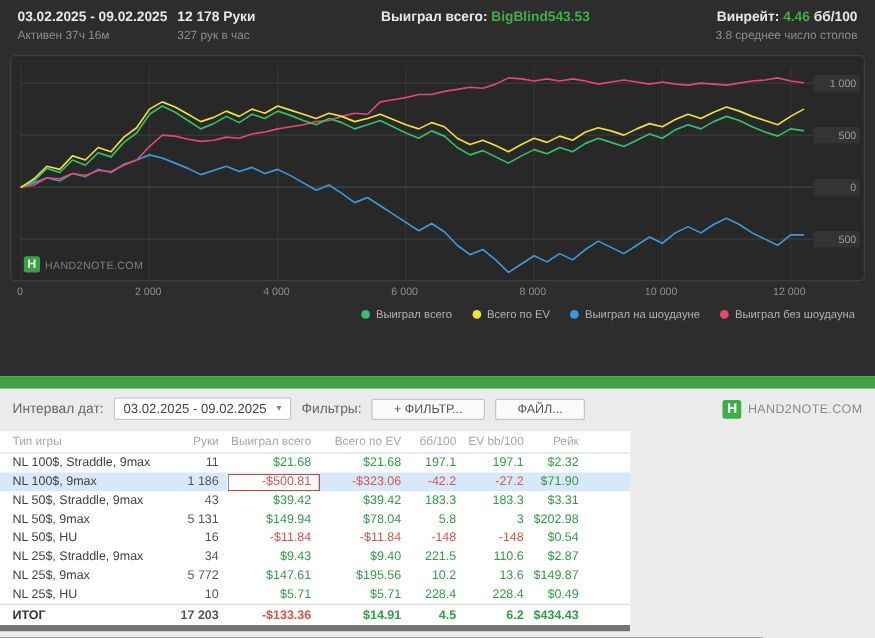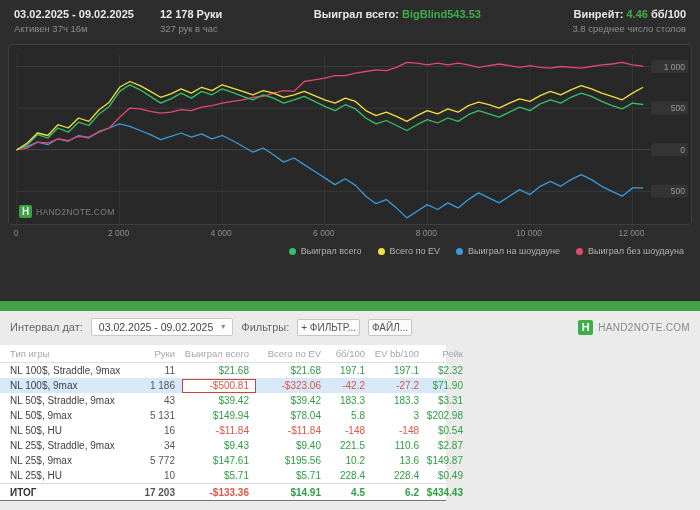--- a/index.html
+++ b/index.html
@@ -5,21 +5,21 @@
   *{margin:0;padding:0;box-sizing:border-box}
   html,body{width:700px;height:510px;overflow:hidden}
   body{font-family:"Liberation Sans",sans-serif;background:#ebebeb}
 
   
   .dark{height:301px;background:#2d2d2d;display:flex;flex-direction:column}
   .hdr{display:flex;align-items:flex-start;padding:7px 14px 5px 14px;height:44px}
   .hdr .blk{white-space:nowrap}
   .hdr .l1{font-size:11px;color:#e8e8e8;font-weight:bold;line-height:15px}
   .hdr .l2{font-size:9.5px;color:#8d8d8d;line-height:13px}
-  .blk-hands{margin-left:26px}
+  .blk-hands{margin-left:8px}
   .blk-won{margin:0 auto;text-align:center}
   .blk-rate{text-align:right}
   .green{color:#3fae49}
   .gray{color:#8d8d8d;font-weight:normal}
 
   .chart-panel{position:relative;margin:0 8px;height:181px;background:#282828;
     border:1px solid #3e3e3e;border-radius:4px;overflow:hidden}
   .watermark{position:absolute;left:10px;bottom:6px;display:flex;align-items:center;gap:4px;opacity:.9}
   .h-badge{width:13px;height:13px;background:#3fae49;border-radius:2px;color:#fff;
     font-size:10px;font-weight:bold;display:flex;align-items:center;justify-content:center;line-height:1}
@@ -35,27 +35,27 @@
 
   
   .divider{height:10px;background:#43a047}
 
   
   .light{height:199px;background:#ebebeb}
   .toolbar{display:flex;align-items:center;gap:8px;padding:7px 10px 5px 10px;font-size:11px;color:#666}
   .select{display:flex;align-items:center;gap:8px;background:#fff;border:1px solid #c9c9c9;
     border-radius:2px;padding:2px 7px;font-size:10.5px;color:#444;cursor:pointer}
   .caret{font-size:8px;color:#888;line-height:1}
-  .btn{background:#fbfbfb;border:1px solid #c6c6c6;border-radius:2px;padding:2px 3px;
+  .btn{background:#fbfbfb;border:1px solid #c6c6c6;border-radius:2px;padding:2px 17px;
     font-size:10px;color:#555;cursor:pointer}
   .brand{margin-left:auto;display:flex;align-items:center;gap:5px}
   .brand .h-badge{width:15px;height:15px;font-size:11px}
   .brand .brand-text{font-size:10px;color:#8a8a8a;letter-spacing:.3px}
 
-  .table{width:446px;background:#fff;margin-top:4px;border-bottom:1px solid #737373}
+  .table{width:504px;background:#fff;margin-top:4px;border-bottom:5px solid #737373}
   .tr{display:grid;grid-template-columns:134px 48px 74px 72px 44px 54px 44px;align-items:center;height:15px}
   .tr.thead{height:18px;border-bottom:1px solid #e0e0e0}
   .th{font-size:9.5px;color:#a6a6a6}
   .td{font-size:10px;color:#3f3f3f;white-space:nowrap}
   .first{text-align:left;padding-left:10px}
   .num{text-align:right;padding-right:7px}
   .hands{color:#555}
   .pos{color:#2f9e44}
   .neg{color:#dd5448}
   .tr.hl{background:#d7e9f8}

